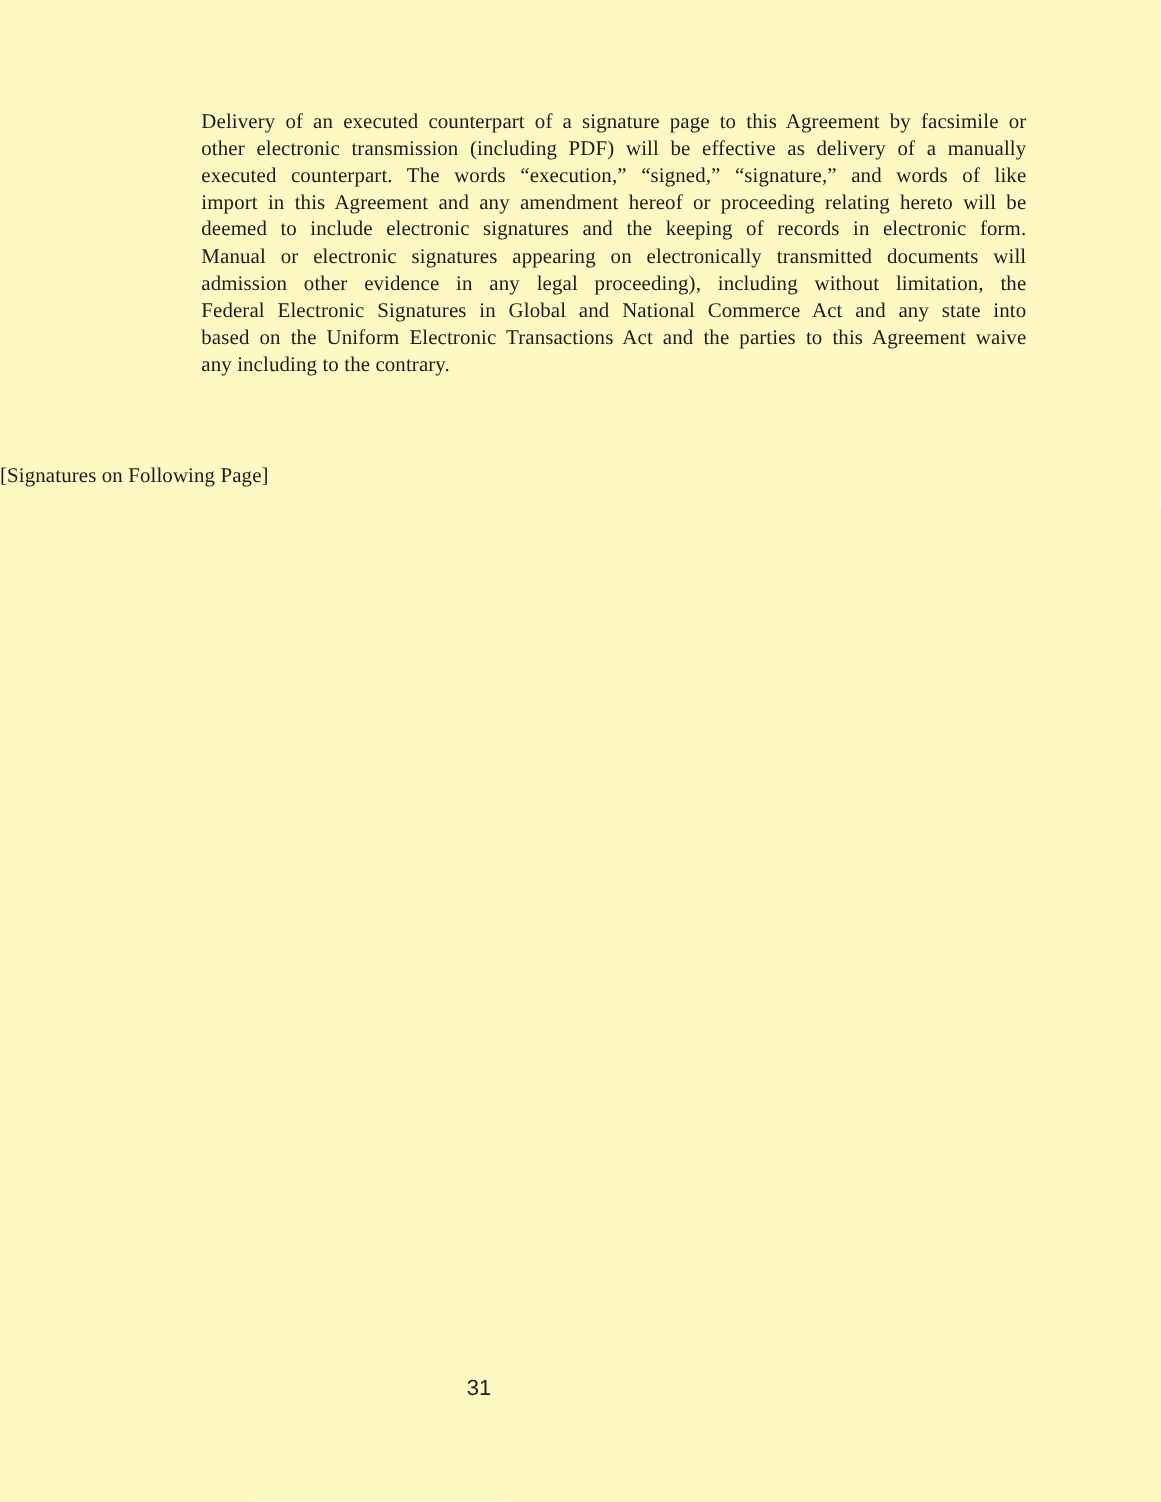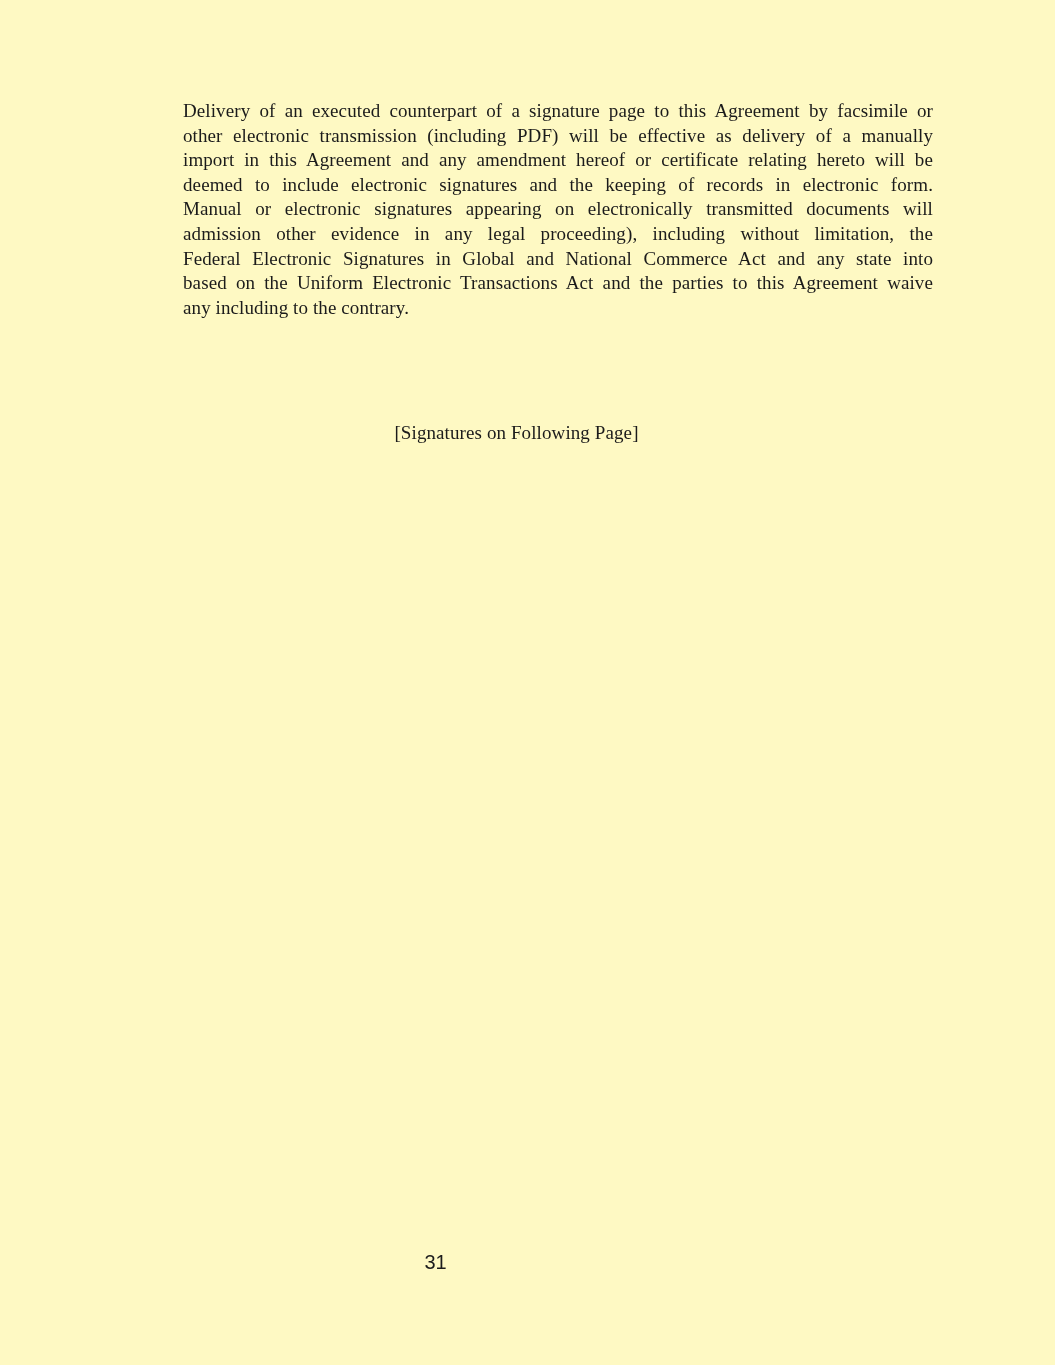--- a/index.html
+++ b/index.html
@@ -33,21 +33,21 @@
   }
   .para-line.justify {
     text-align: justify;
     text-align-last: justify;
   }
   .signature-placeholder {
     position: absolute;
     left: 0;
     top: 421px;
     width: 1033px;
-    text-align: center;
+    text-align: left;
     font-size: 19px;
     line-height: 24.6px;
     color: #1b1b1b;
     letter-spacing: 0.1px;
   }
   .page-number {
     position: absolute;
     left: 0;
     top: 1251px;
     width: 839px;
@@ -60,21 +60,22 @@
   }
 </style>
 </head>
 <body>
 
 <div class="page">
 
   <div class="paragraph">
     <div class="para-line justify">Delivery of an executed counterpart of a signature page to this Agreement by facsimile or</div>
     <div class="para-line justify">other electronic transmission (including PDF) will be effective as delivery of a manually</div>
-    <div class="para-line justify">import in this Agreement and any amendment hereof or certificate relating hereto will be</div>
+    <div class="para-line justify">executed counterpart. The words “execution,” “signed,” “signature,” and words of like</div>
+    <div class="para-line justify">import in this Agreement and any amendment hereof or proceeding relating hereto will be</div>
     <div class="para-line justify">deemed to include electronic signatures and the keeping of records in electronic form.</div>
     <div class="para-line justify">Manual or electronic signatures appearing on electronically transmitted documents will</div>
     <div class="para-line justify">admission other evidence in any legal proceeding), including without limitation, the</div>
     <div class="para-line justify">Federal Electronic Signatures in Global and National Commerce Act and any state into</div>
     <div class="para-line justify">based on the Uniform Electronic Transactions Act and the parties to this Agreement waive</div>
     <div class="para-line">any including to the contrary.</div>
   </div>
 
   <div class="signature-placeholder">[Signatures on Following Page]</div>
 

